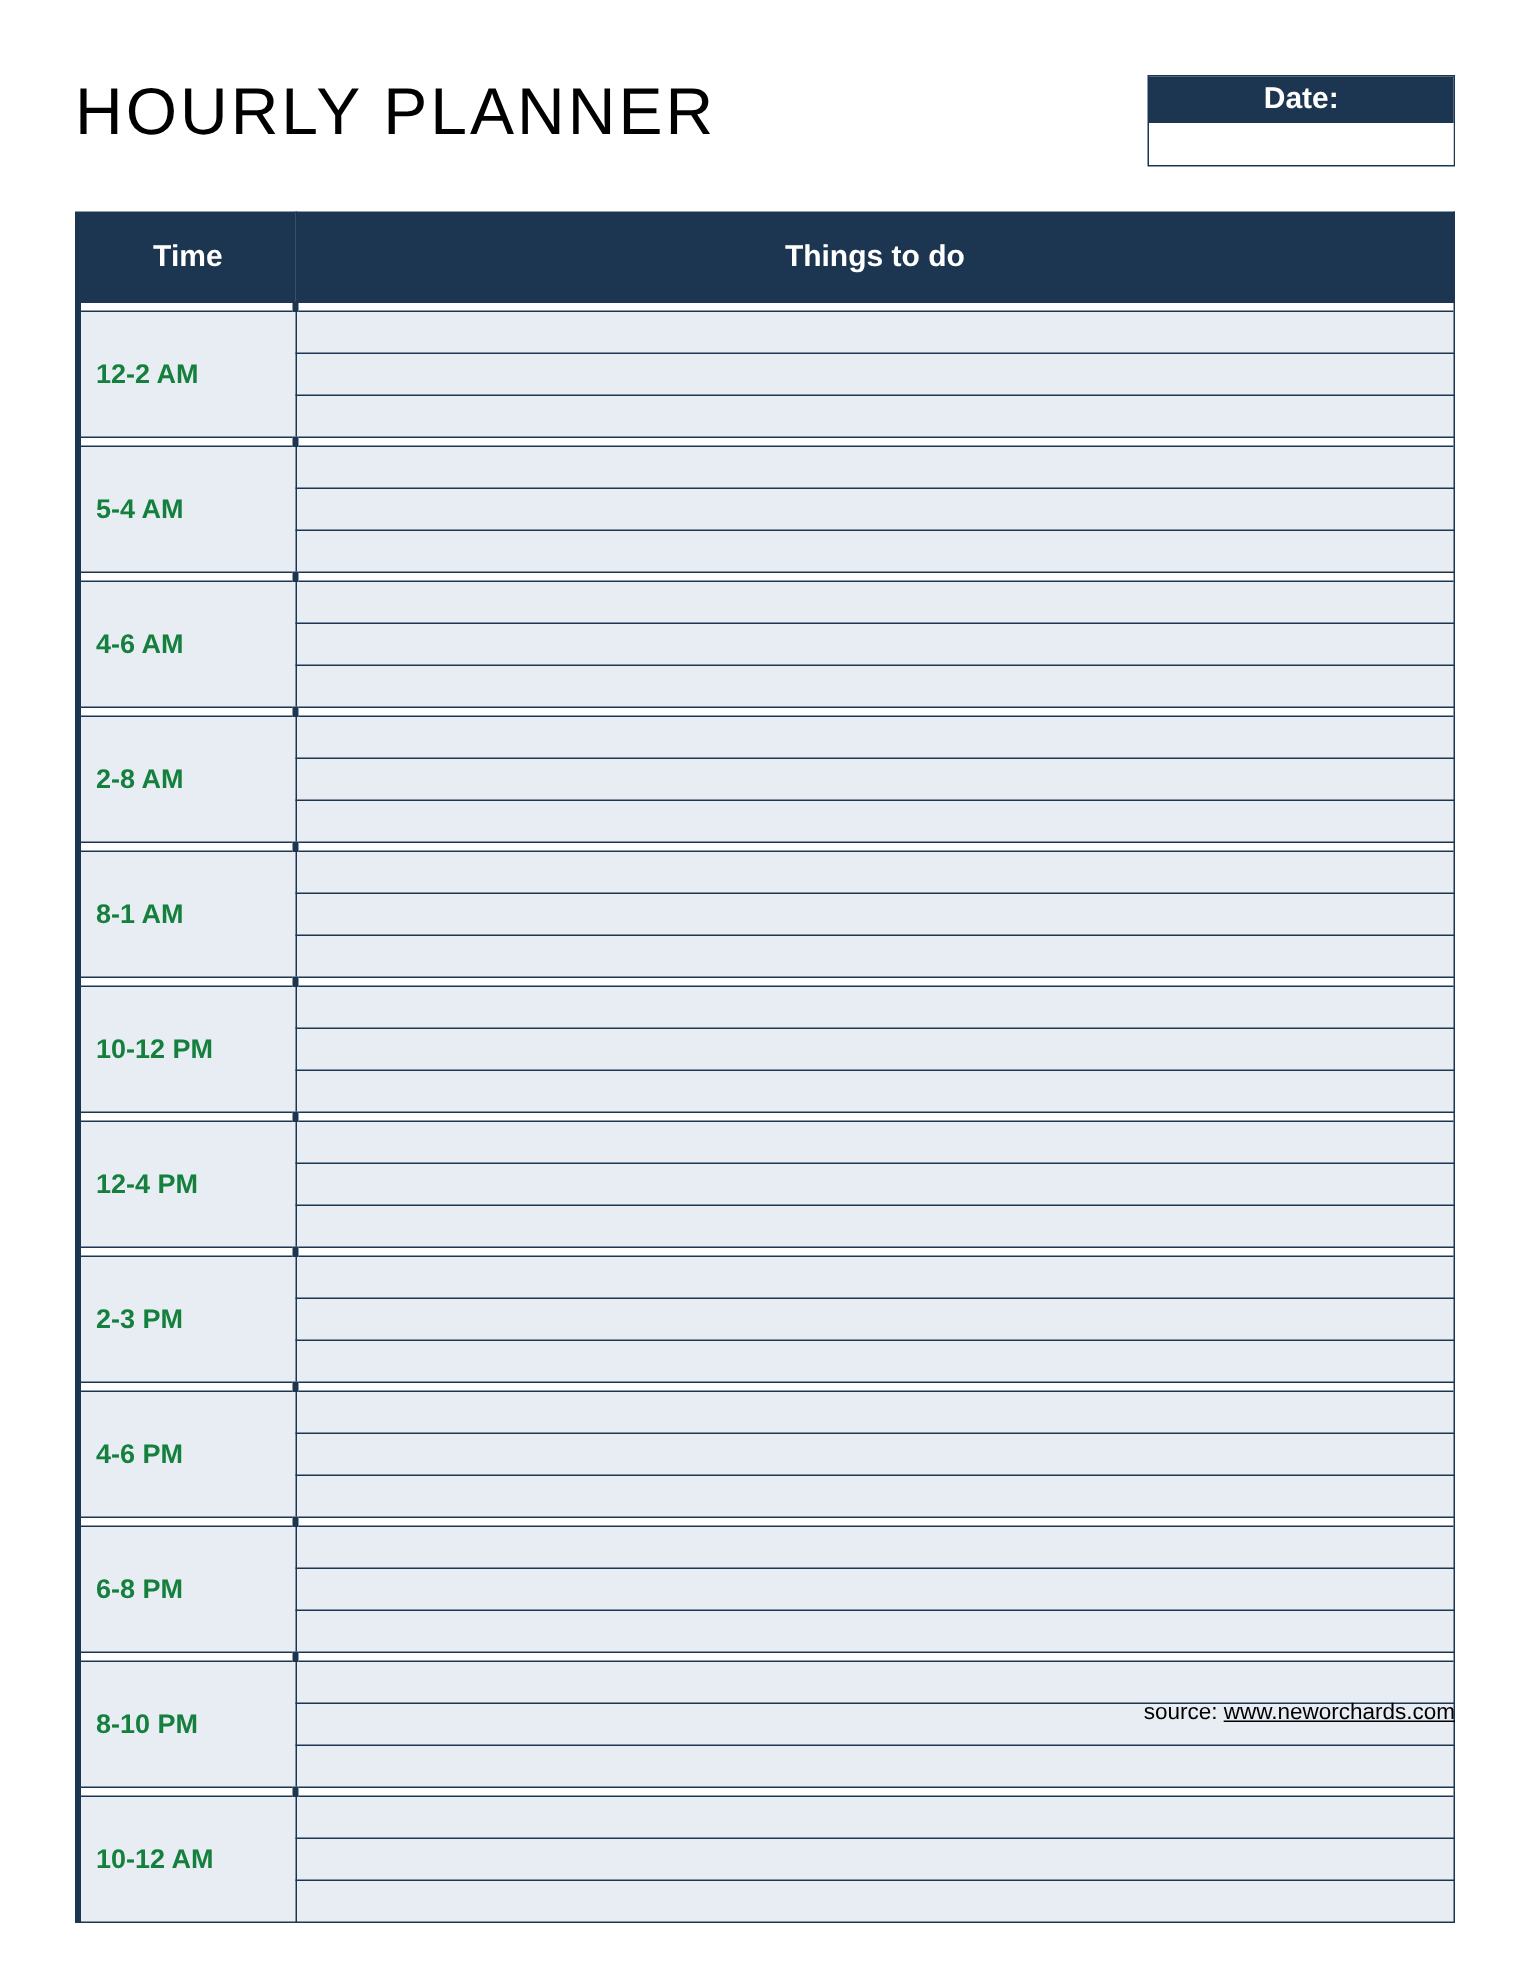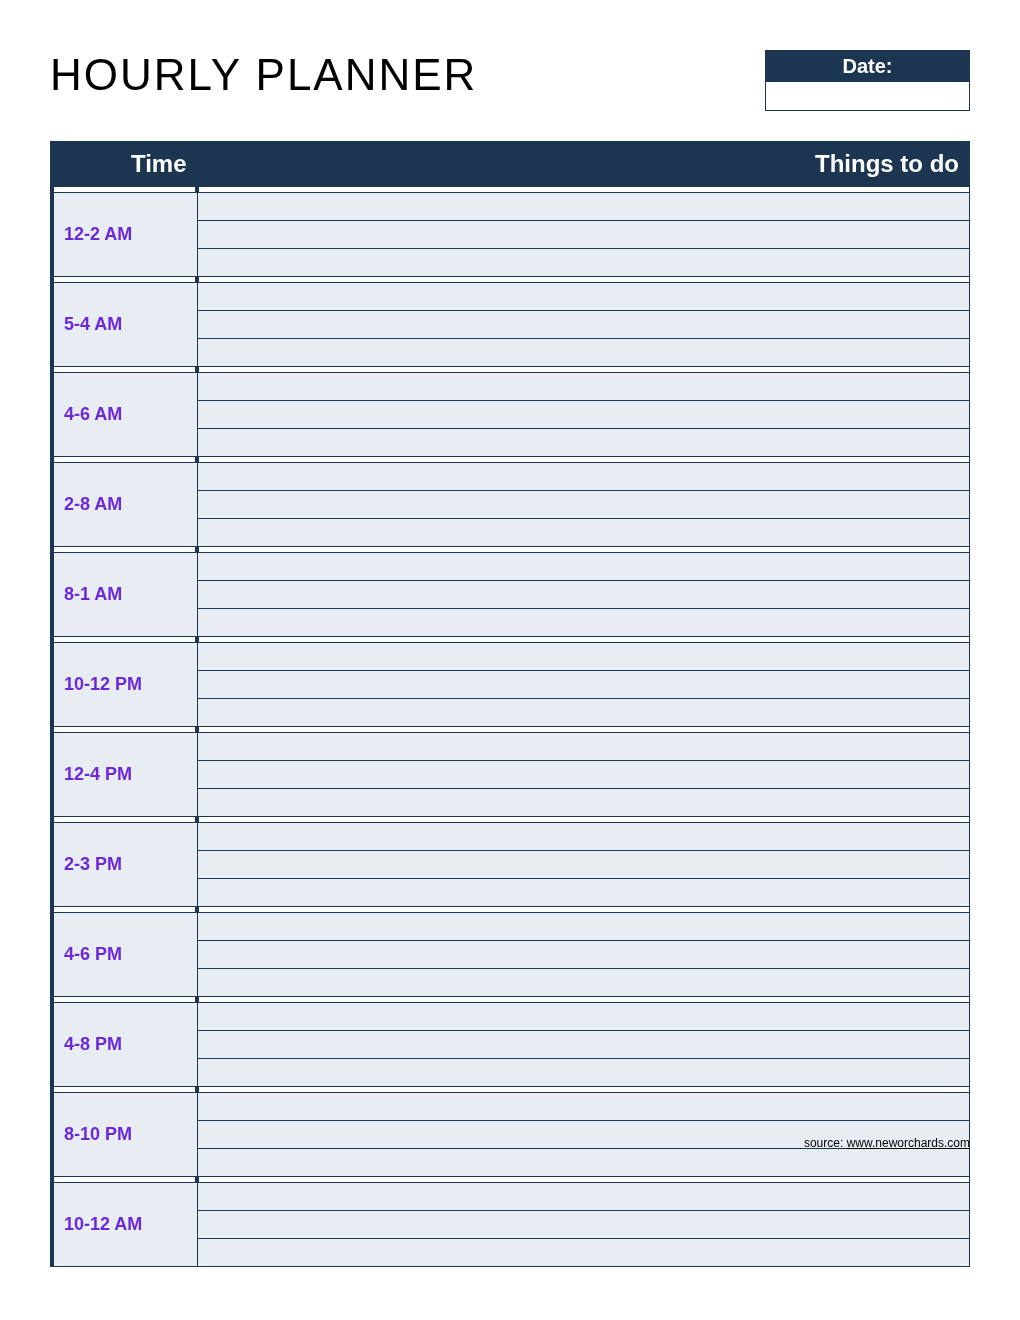--- a/index.html
+++ b/index.html
@@ -50,38 +50,38 @@
     }
     .planner-table {
       width: 100%;
       border-collapse: collapse;
       border: 1px solid #1c3652;
     }
     .planner-table th {
       background: #1c3652;
       color: #ffffff;
       font-weight: bold;
-      font-size: 24px;
-      text-align: right;
-      padding: 8px 10px;
+      font-size: 20px;
+      text-align: center;
+      padding: 18px 10px;
       border: 1px solid #1c3652;
     }
     .planner-table th.time-col {
       width: 145px;
       border-left: 4px solid #1c3652;
     }
     .planner-table td {
       border: 1px solid #1c3652;
       padding: 0;
     }
     .planner-table td.time-cell {
       background: #e7edf3;
       font-weight: bold;
       font-size: 18px;
-      color: #6d28d9;
+      color: #15803d;
       padding-left: 10px;
       vertical-align: middle;
       border-left: 4px solid #1c3652;
     }
     .planner-table td.todo-cell {
       background: #e7edf3;
       height: 27px;
       vertical-align: middle;
     }
     .todo-input {
@@ -101,21 +101,21 @@
       border-bottom: none;
       padding: 0;
     }
     .spacer-row td:first-child {
       border-right: 1px solid #1c3652;
     }
     .footer {
       position: absolute;
       bottom: 170px;
       right: 50px;
-      font-size: 12px;
+      font-size: 15px;
       color: #000;
     }
     .footer a {
       color: #000;
       text-decoration: underline;
     }
   </style>
 </head>
 <body>
 
@@ -259,21 +259,21 @@
         <td class="todo-cell"><input type="text" class="todo-input" style=""></td>
       </tr>
       <tr>
         <td class="todo-cell"><input type="text" class="todo-input" style=""></td>
       </tr>
       <tr class="spacer-row">
         <td></td>
         <td></td>
       </tr>
       <tr>
-        <td class="time-cell" rowspan="3">4-8 PM</td>
+        <td class="time-cell" rowspan="3">6-8 PM</td>
         <td class="todo-cell"><input type="text" class="todo-input" style=""></td>
       </tr>
       <tr>
         <td class="todo-cell"><input type="text" class="todo-input" style=""></td>
       </tr>
       <tr>
         <td class="todo-cell"><input type="text" class="todo-input" style=""></td>
       </tr>
       <tr class="spacer-row">
         <td></td>

